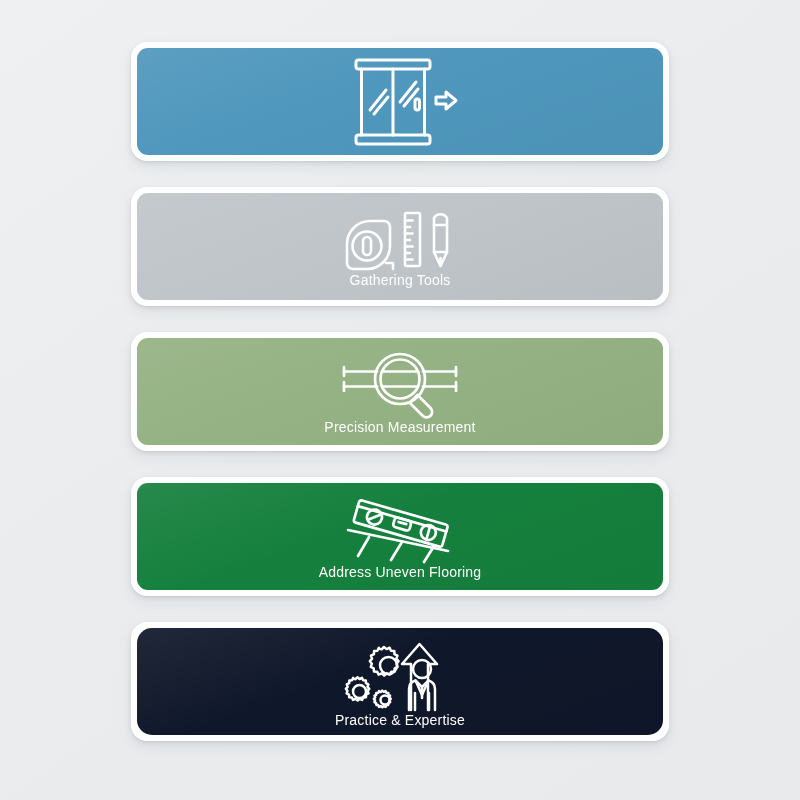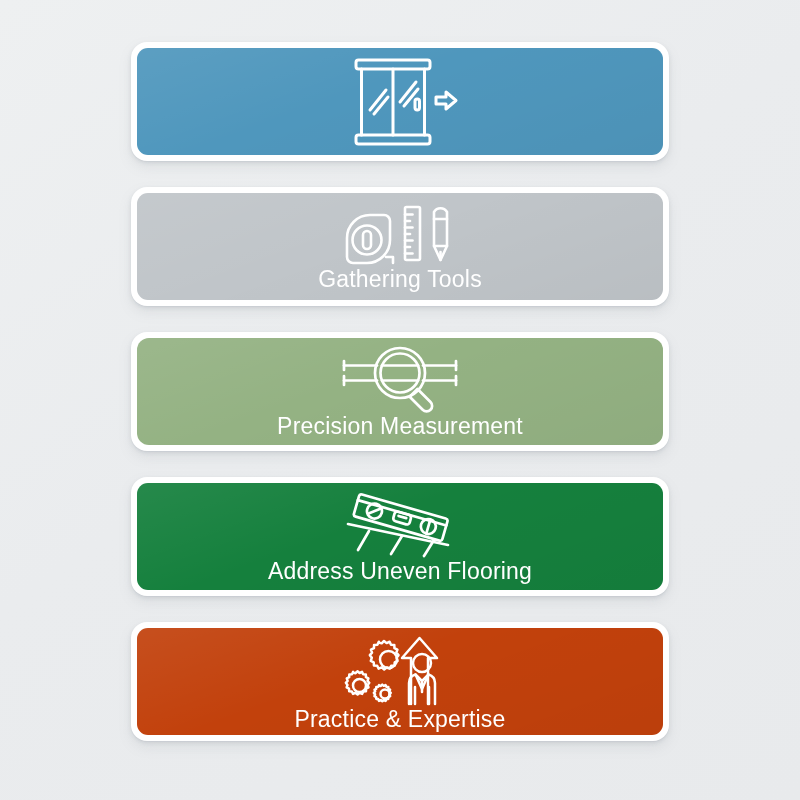--- a/index.html
+++ b/index.html
@@ -70,21 +70,21 @@
     position: relative;
     z-index: 2;
     display: block;
     line-height: 0;
   }
 
   .card-label {
     position: relative;
     z-index: 2;
     color: #ffffff;
-    font-size: 23px;
+    font-size: 14px;
     font-weight: 400;
     letter-spacing: 0.2px;
     white-space: nowrap;
     text-align: center;
   }
 
   
   .no-label .icon-wrap { margin-top: 0; }
   .has-label .icon-wrap { margin-top: 2px; }
   .has-label .card-label { margin-top: 2px; }
@@ -152,21 +152,21 @@
           <line x1="95" y1="17" x2="108" y2="17"></line>
           <line x1="95" y1="44" x2="108" y2="44"></line>
           <line x1="101.5" y1="50" x2="101.5" y2="58"></line>
         </svg>
       </span>
       <div class="card-label">Gathering Tools</div>
     </div>
   </div>
 
   <div class="card-frame">
-    <div class="card-body has-label" style="background:#94b283;border-radius:12px;">
+    <div class="card-body has-label" style="background:#94b283;">
       <span class="icon-wrap">
         <svg width="122" height="66" viewBox="0 0 122 66" fill="none" stroke="#ffffff" stroke-width="2.7" stroke-linecap="round" stroke-linejoin="round">
 
           <line x1="5" y1="16" x2="5" y2="25"></line>
           <line x1="5" y1="31" x2="5" y2="40"></line>
           <line x1="5" y1="20.5" x2="38" y2="20.5"></line>
           <line x1="5" y1="35.5" x2="38" y2="35.5"></line>
 
           <line x1="117" y1="16" x2="117" y2="25"></line>
           <line x1="117" y1="31" x2="117" y2="40"></line>
@@ -209,21 +209,21 @@
           <line x1="22" y1="60" x2="33" y2="41"></line>
           <line x1="55" y1="64" x2="66" y2="46"></line>
           <line x1="88" y1="66" x2="98" y2="50"></line>
         </svg>
       </span>
       <div class="card-label">Address Uneven Flooring</div>
     </div>
   </div>
 
   <div class="card-frame">
-    <div class="card-body has-label" style="background:#c2410c;">
+    <div class="card-body has-label" style="background:#0f172a;border-radius:15px;">
       <span class="icon-wrap">
         <svg width="126" height="72" viewBox="0 0 126 72" fill="none" stroke="#ffffff" stroke-width="2.5" stroke-linecap="round" stroke-linejoin="round">
 
           <path d="M74 72 V26 h-9 l17.5 -20 17.5 20 h-9 V72"></path>
 
           <path d="M47.5 11.5 l3.2 .85 2.3 -2.4 2.6 2.15 3 -1.35 1.4 2.95 3.3 .2 .15 3.25 3 1.45 -1.1 3.1 2.2 2.45 -2 2.55 1.05 3.1 -2.9 1.5 -.25 3.25 -3.25 .2 -1.45 2.95 -3 -1.3 -2.55 2.05 -2.55 -2.05 -3 1.3 -1.45 -2.95 -3.25 -.2 -.25 -3.25 -2.9 -1.5 1.05 -3.1 -2 -2.55 2.2 -2.45 -1.1 -3.1 3 -1.45 .15 -3.25 3.3 -.2 1.4 -2.95" transform="translate(-6,-1)"></path>
           <circle cx="51.5" cy="27.5" r="8.5"></circle>
 
           <path d="M19 40.5 l2.6 .7 1.85 -1.95 2.1 1.75 2.45 -1.1 1.15 2.4 2.7 .15 .1 2.65 2.45 1.2 -.9 2.5 1.8 2 -1.65 2.1 .85 2.5 -2.35 1.25 -.2 2.65 -2.65 .15 -1.2 2.4 -2.45 -1.05 -2.05 1.65 -2.1 -1.65 -2.45 1.05 -1.2 -2.4 -2.65 -.15 -.2 -2.65 -2.35 -1.25 .85 -2.5 -1.65 -2.1 1.8 -2 -.9 -2.5 2.45 -1.2 .1 -2.65 2.7 -.15 1.15 -2.4" transform="translate(-3,0)"></path>
           <circle cx="22.5" cy="53.5" r="6.5"></circle>

